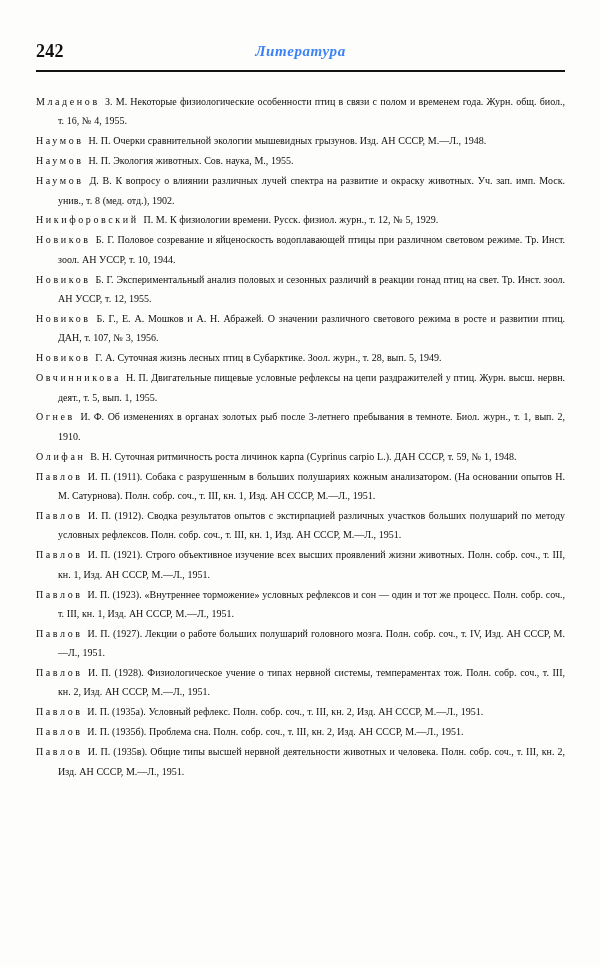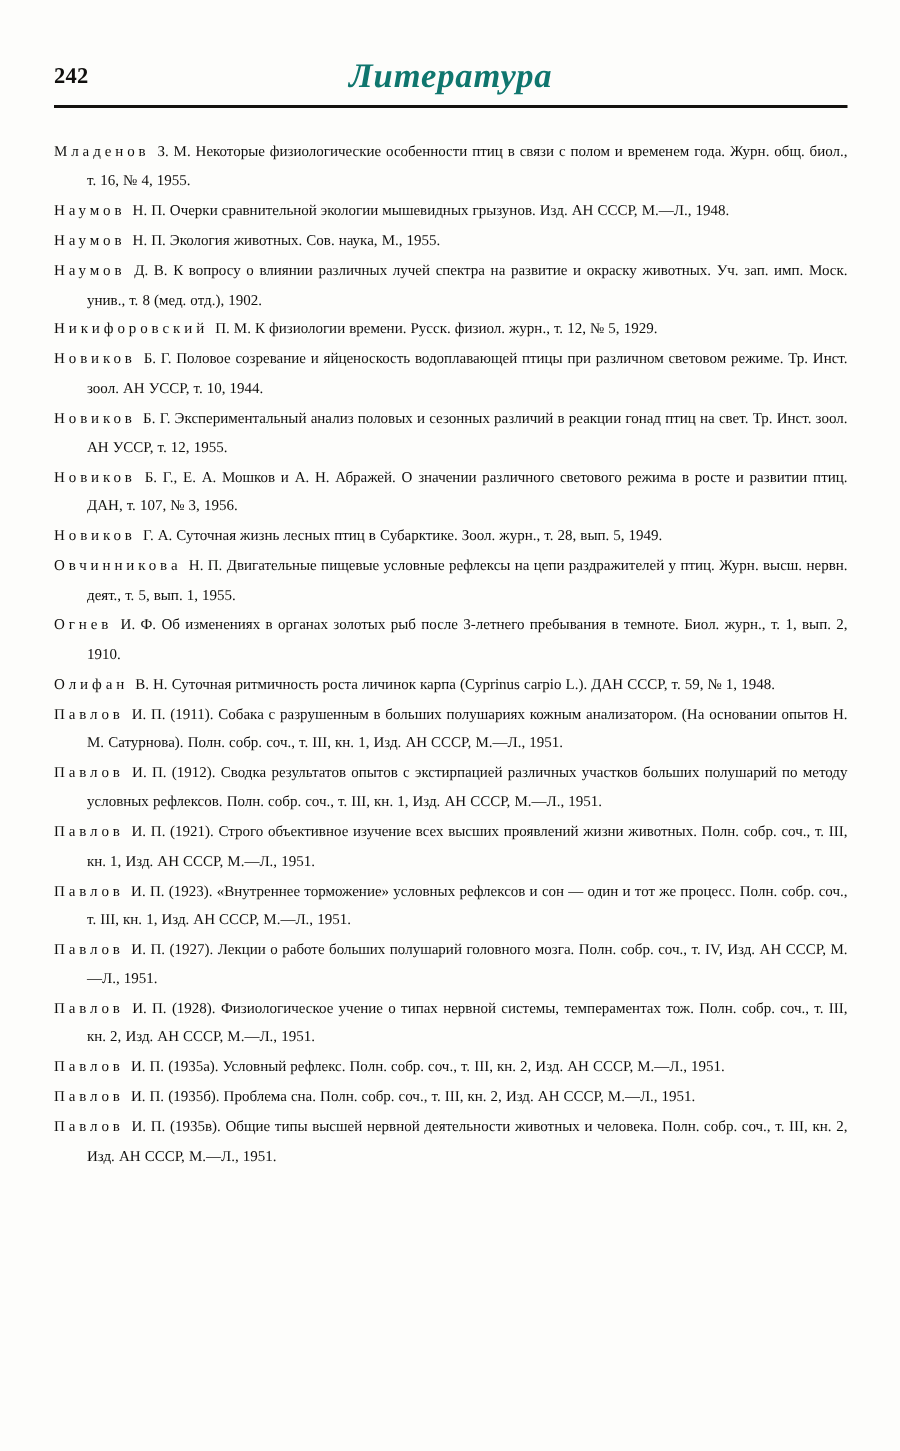--- a/index.html
+++ b/index.html
@@ -29,38 +29,38 @@
     position: absolute;
     left: 36px;
     right: 35px;
     top: 40px;
     height: 26px;
   }
   .folio {
     position: absolute;
     left: 0;
     top: 0;
-    font-size: 15px;
+    font-size: 18px;
     font-weight: bold;
     letter-spacing: 0.2px;
     line-height: 22px;
     color: #100f0d;
   }
   .head-title {
     position: absolute;
     left: 0;
     right: 0;
     top: 0;
     text-align: center;
     font-style: italic;
     font-weight: bold;
-    font-size: 23px;
+    font-size: 15px;
     line-height: 22px;
     letter-spacing: 0.6px;
-    color: #0f766e;
+    color: #3b82f6;
   }
   .head-rule {
     position: absolute;
     left: 36px;
     right: 35px;
     top: 70px;
     height: 2px;
     background: #14120f;
   }
 

